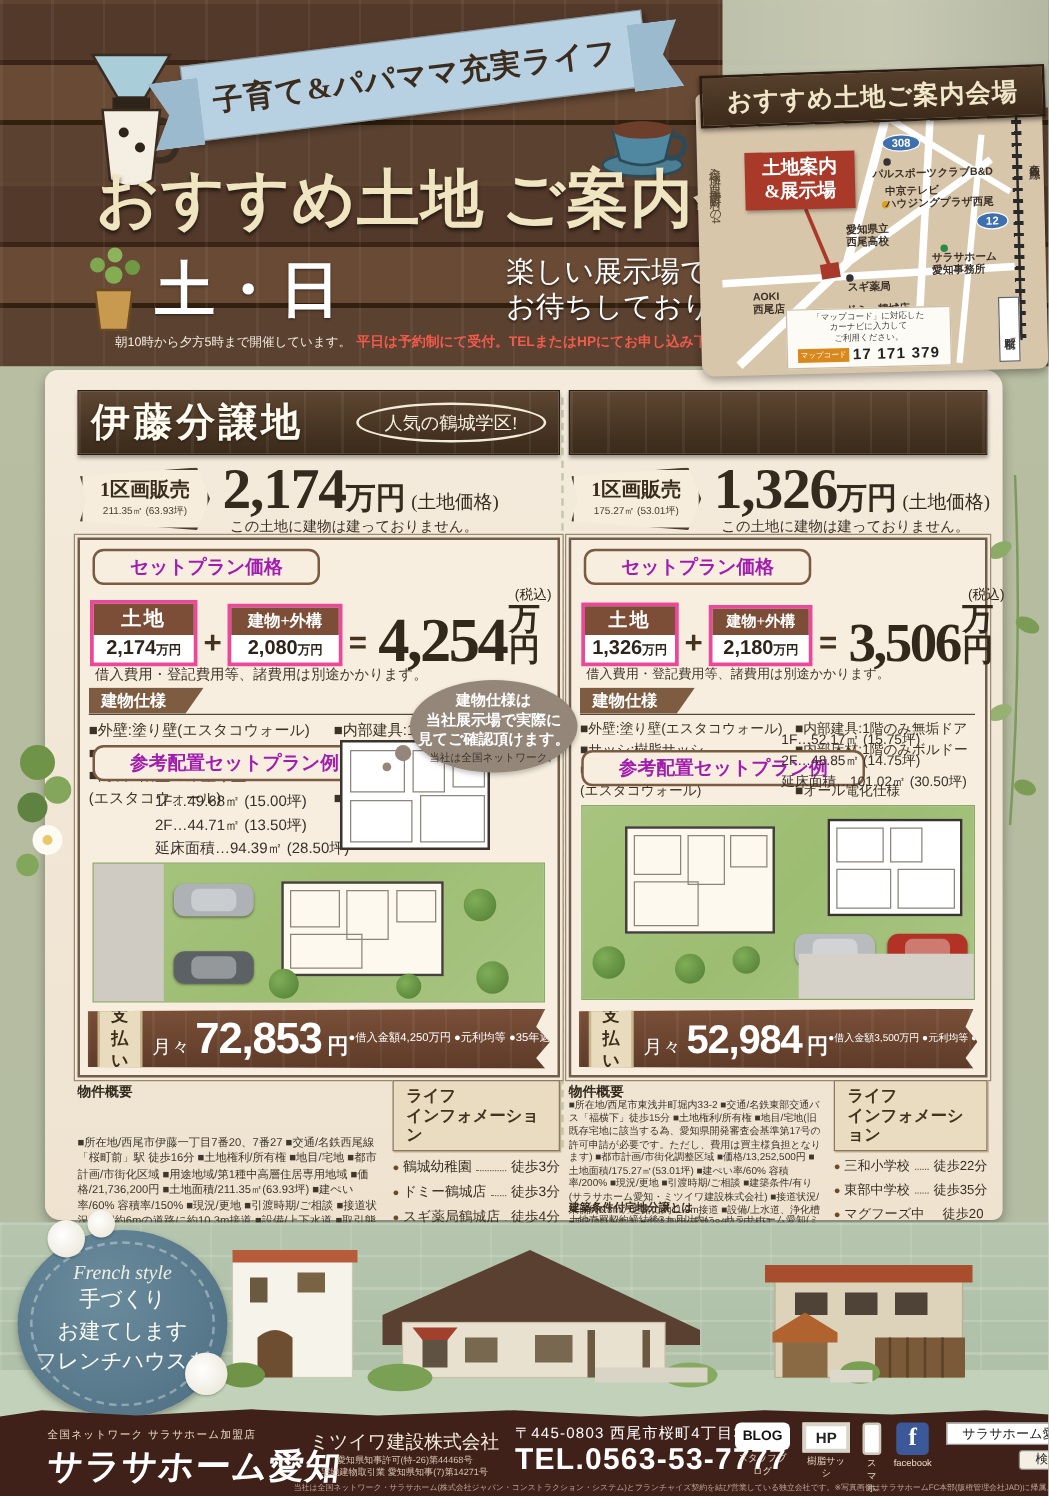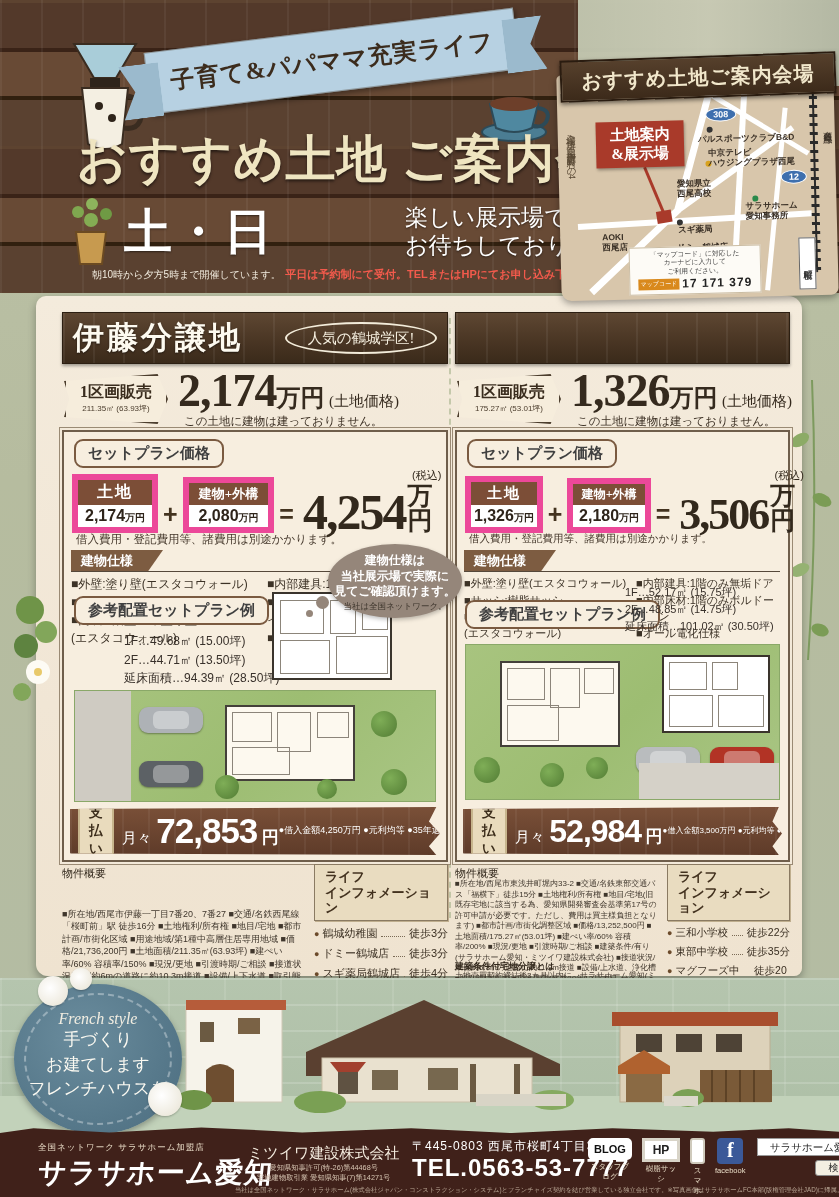--- a/index.html
+++ b/index.html
@@ -102,24 +102,24 @@
   .lot-hex .la { font-size:8px; color:#4a3c2c; }
   .big-price { position:absolute; left:116px; top:-8px; white-space:nowrap; color:#352a1e; }
   .big-price .n  { font-family:"Liberation Serif",serif; font-weight:700; font-size:46px; letter-spacing:-1px; }
   .big-price .u  { font-family:"Liberation Serif",serif; font-weight:700; font-size:24px; }
   .big-price .sx { font-family:"Liberation Serif",serif; font-size:15px; }
   .vacant { position:absolute; left:122px; top:42px; font-family:"Liberation Serif",serif; font-size:11.5px; color:#3c3024; }
 
   .p-box { position:absolute; left:0; top:118px; right:0; height:432px; background:#f7eedf;
     border:2px solid #6f5e4b; box-shadow:0 0 0 2px #f3e9d9, 0 0 0 3px #9a8a74; }
   .tag-label { position:absolute; background:#f7eedf; border:2px solid #7a5a40; border-radius:9px;
-    font-family:"Liberation Serif",serif; font-weight:700; color:#404040; padding:3px 12px; }
+    font-family:"Liberation Serif",serif; font-weight:700; color:#a21caf; padding:3px 28px; }
   .sp-label { left:10px; top:7px; font-size:15px; }
   .eq-row { position:absolute; left:8px; top:36px; display:flex; align-items:flex-end; }
-  .eq-box { border:6px solid #ec4899; background:#fff; }
+  .eq-box { border:3px solid #ec4899; background:#fff; }
   .eq-box .hd { background:#7c4e37; color:#fff; font-family:"Liberation Serif",serif; font-weight:700;
     text-align:center; padding:2px 0; letter-spacing:2px; }
   .eq-box .vl { text-align:center; font-weight:700; color:#2e241a; padding:2px 0; font-size:16px; }
   .eq-box .vl small { font-size:10px; }
   .eq-op { font-size:25px; font-weight:700; color:#43331f; margin:0 5px 4px; }
   .eq-total { display:flex; align-items:flex-end; margin-left:4px; color:#32281c; }
   .eq-total .tn { font-family:"Liberation Serif",serif; font-weight:700; letter-spacing:-2px; line-height:.85; }
   .eq-total .stack { display:flex; flex-direction:column; align-items:center; margin-left:2px; }
   .eq-total .tax { font-size:11px; }
   .eq-total .tu { font-family:"Liberation Serif",serif; font-weight:700; font-size:25px; line-height:1; }
@@ -155,21 +155,21 @@
     clip-path:polygon(0 4%,99% 0,97% 30%,100% 55%,97% 82%,99% 100%,0 97%); }
   .pay-lab { background:#e9dbbd; border:2px solid #c7b58d; border-radius:6px;
     font-family:"Liberation Serif",serif; font-weight:700; font-size:13.5px; color:#3c2d1b; padding:3px 9px; }
   .pay-mo { color:#fff; margin-left:8px; white-space:nowrap; }
   .pay-mo .pfx { font-family:"Liberation Serif",serif; font-size:15px; }
   .pay-mo .amt { font-size:35px; font-weight:900; letter-spacing:-1px; }
   .panel.right .pay-mo .amt { font-size:32px; }
   .pay-mo .yen { font-size:17px; font-weight:700; }
   .pay-dt { margin-left:auto; color:#fff; font-size:9px; line-height:1.5; white-space:nowrap; }
 
-  .ov-title { position:absolute; font-weight:400; font-size:11px; color:#33291d; }
+  .ov-title { position:absolute; font-weight:700; font-size:11px; color:#33291d; }
   .ov-body { position:absolute; color:#3f362c; }
   .panel.left  .ov-body { font-size:9px; line-height:1.38; }
   .panel.right .ov-body { font-size:8px; line-height:1.32; }
   .cond-t { position:absolute; font-weight:700; font-size:9px; color:#33291d; }
   .cond-b { position:absolute; font-size:8px; line-height:1.3; color:#3f362c; }
   .life { position:absolute; }
   .life-lab { display:inline-block; background:#e9dcc0; border:1px solid #8a7a62;
     font-family:"Liberation Serif",serif; font-weight:700; color:#43321f; font-size:13px;
     line-height:1.2; padding:4px 10px; box-shadow:1px 1px 0 #bfae8e; }
   .life-row { display:flex; align-items:baseline; font-size:11px; color:#3a2f22; margin-top:5px; }

